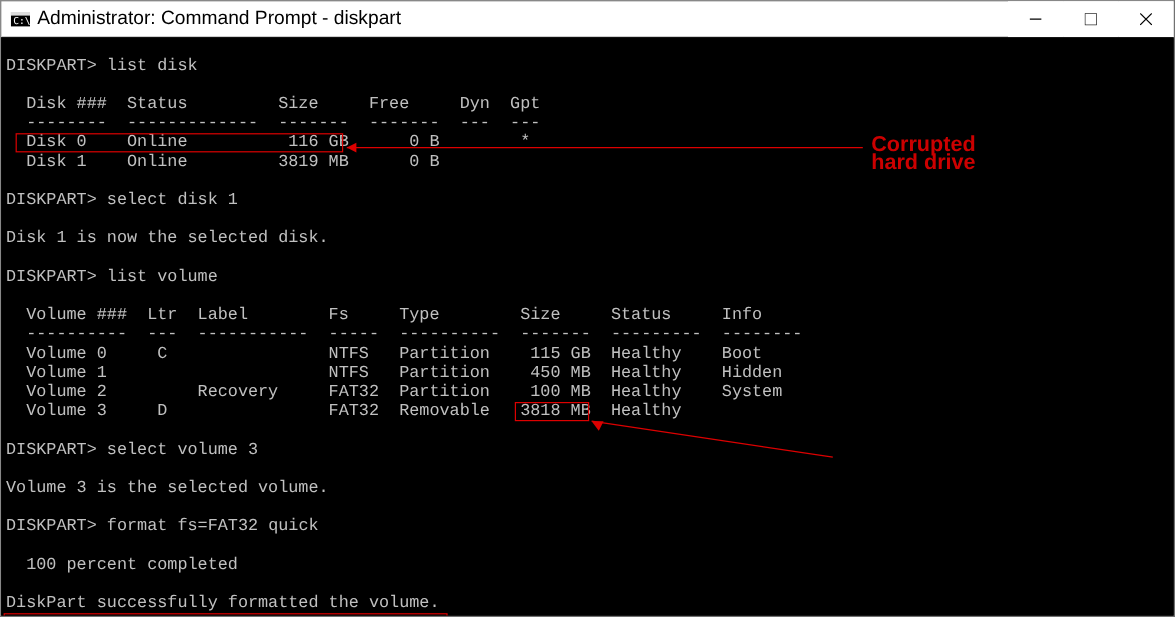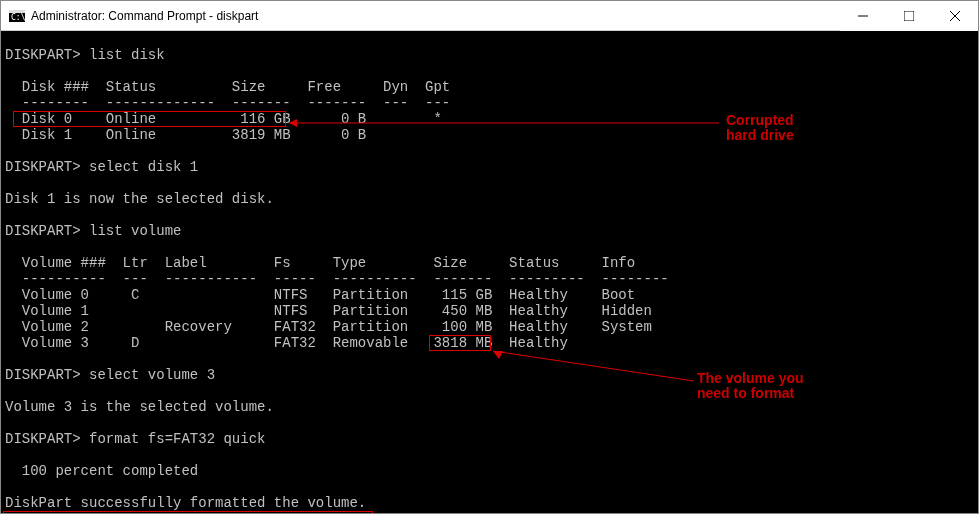--- a/index.html
+++ b/index.html
@@ -28,21 +28,21 @@
 }
 .titlebar-icon {
   width: 16px;
   height: 16px;
   margin-left: 8px;
   margin-right: 6px;
 }
 .titlebar-title {
   flex: 1;
   font-family: 'Segoe UI', Arial, sans-serif;
-  font-size: 12px;
+  font-size: 16px;
   color: #000;
 }
 .window-controls {
   display: flex;
 }
 .win-btn {
   width: 46px;
   height: 30px;
   display: flex;
   align-items: center;
@@ -64,21 +64,21 @@
 }
 .hl-red-outline {
   position: absolute;
   border: 1px solid #d00;
   pointer-events: none;
 }
 .annotation {
   position: absolute;
   color: #c00;
   font-family: Arial, sans-serif;
-  font-size: 14px;
+  font-size: 18px;
   font-weight: bold;
   white-space: normal;
   line-height: 15px;
 }
 </style>
 </head>
 <body>
 
 <div class="window">
   <div class="titlebar">
@@ -156,17 +156,15 @@
       <polygon points="288,92 296,88 296,96" fill="#d00"></polygon>
     </svg>
     <div class="annotation" style="left:725px; top:82px; width:90px;"><span>Corrupted
 hard drive</span></div>
 
     
     <svg style="position:absolute; left:0; top:0; width:100%; height:100%; pointer-events:none;" width="979" height="484">
       <line x1="693" y1="350" x2="492" y2="320" stroke="#d00" stroke-width="1"></line>
       <polygon points="492,320 502,320 498,328" fill="#d00"></polygon>
     </svg>
-    <div class="annotation" style="left:696px; top:340px; width:130px;"><span>The volume you
-need to format</span></div>
 
   </div>
 </div>
 
 </body></html>

